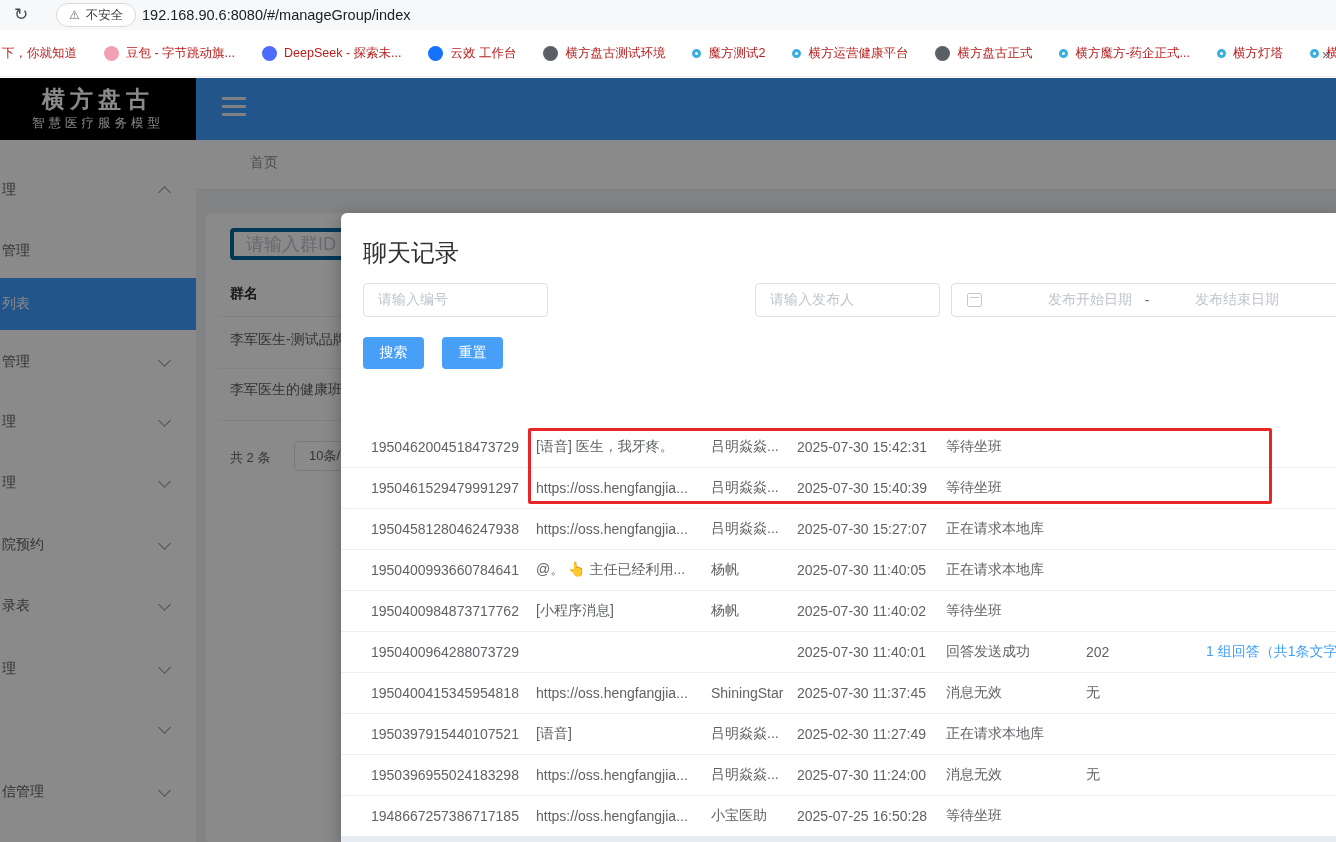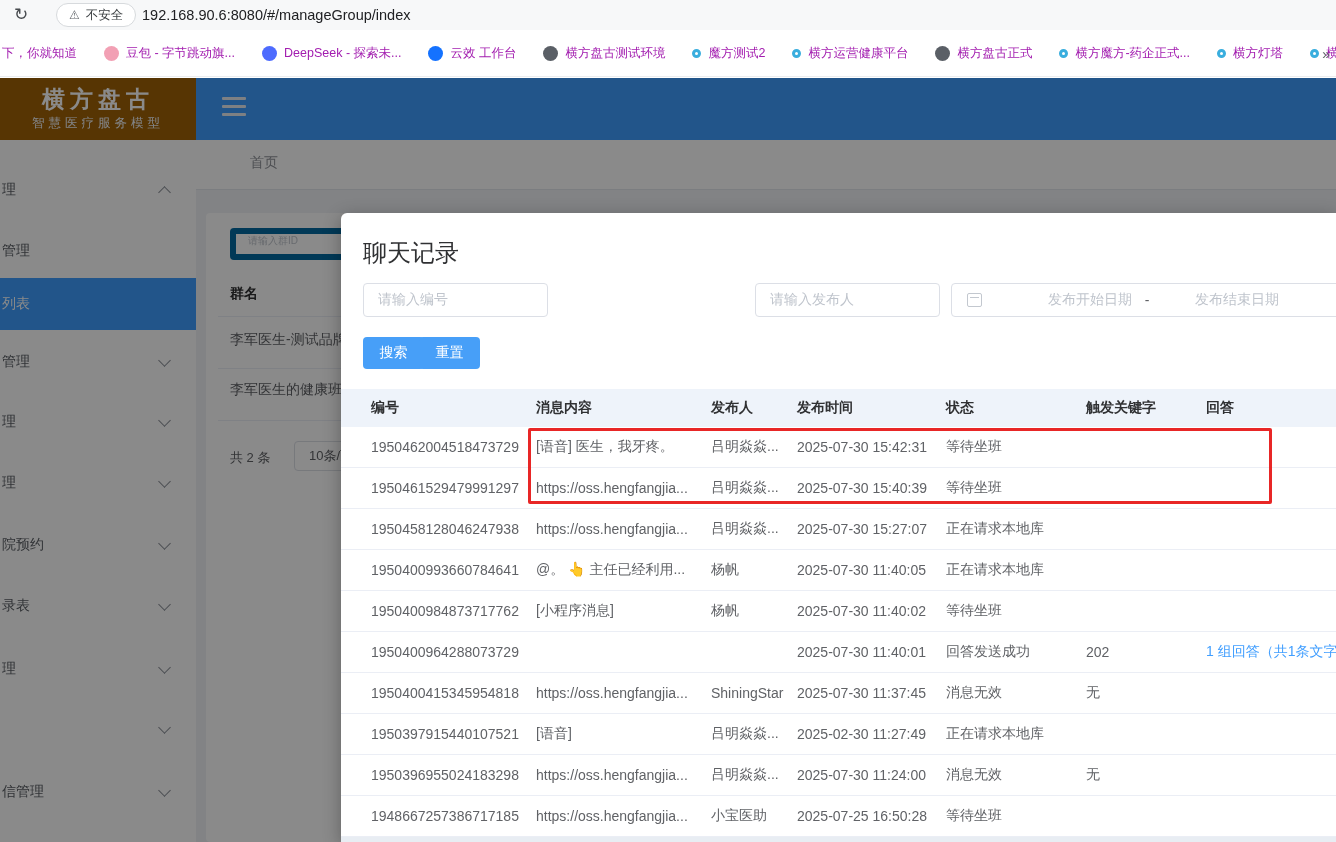--- a/index.html
+++ b/index.html
@@ -11,34 +11,34 @@
   .reload { position:absolute; left:14px; top:4px; font-size:17px; color:#474b4f; cursor:pointer; }
   .sec-badge { position:absolute; left:56px; top:3px; height:24px; border:1px solid #d7dadd; border-radius:12px;
     background:#fff; display:flex; align-items:center; padding:0 12px; gap:6px; font-size:12.5px; color:#3c4043; }
   .sec-badge .tri { font-size:12px; color:#5f6368; }
   .url-text { position:absolute; left:142px; top:0; height:30px; display:flex; align-items:center;
     font-size:14.5px; color:#202124; }
 
   .bookmarks { position:absolute; left:0; top:30px; width:1336px; height:47px; background:#fff;
     border-bottom:1px solid #ebedef; display:flex; align-items:center; gap:27px; padding-left:2px;
     overflow:hidden; white-space:nowrap; }
-  .bm { display:flex; align-items:center; gap:7px; font-size:12.5px; color:#a21caf; cursor:pointer; flex:0 0 auto; }
+  .bm { display:flex; align-items:center; gap:7px; font-size:12.5px; color:#b91c1c; cursor:pointer; flex:0 0 auto; }
   .bm .ico { width:15px; height:15px; border-radius:50%; flex:0 0 auto; position:relative; }
   .bm .ico.ring { background:#fff; }
   .bm .ico.ring::after { content:""; position:absolute; inset:3px; border-radius:50%; background:#fff; }
   .bm-more { position:absolute; right:6px; top:30px; height:47px; display:flex; align-items:center;
     font-size:14px; color:#5f6368; cursor:pointer; }
 
   
   .topbar { position:absolute; left:196px; top:78px; width:1140px; height:62px; background:#409eff; }
   .hamburger { position:absolute; left:26px; top:19px; width:24px; cursor:pointer; }
   .hamburger div { height:3px; background:#e9edf2; border-radius:1px; margin-bottom:5px; }
 
   .sidebar { position:absolute; left:0; top:78px; width:196px; height:764px; background:#ffffff; }
-  .side-head { position:absolute; left:0; top:0; width:196px; height:62px; background:#a16207; color:#fff;
+  .side-head { position:absolute; left:0; top:0; width:196px; height:62px; background:#000000; color:#fff;
     text-align:center; overflow:hidden; }
   .side-title { font-size:23px; font-weight:bold; letter-spacing:5px; margin-top:6px; }
   .side-sub { font-size:12.5px; letter-spacing:4px; margin-top:0; color:#f0f4f9; }
   .side-item { position:absolute; left:0; width:196px; height:52px; display:flex; align-items:center;
     font-size:14px; color:#5c6066; cursor:pointer; padding-left:2px; }
   .side-item.active { background:#409eff; color:#fff; }
   .chev { position:absolute; left:160px; width:9px; height:9px; border-right:1.5px solid #8a8f97;
     border-bottom:1.5px solid #8a8f97; }
   .chev.down { transform:rotate(45deg); margin-top:-4px; }
   .chev.up { transform:rotate(225deg); margin-top:4px; }
@@ -46,22 +46,22 @@
   .tabbar { position:absolute; left:196px; top:140px; width:1140px; height:50px; background:#fff;
     border-bottom:1px solid #e4e7ed; display:flex; align-items:stretch; padding-left:34px; }
   .tab { display:flex; align-items:center; gap:8px; padding:0 20px; font-size:14px; color:#909399;
     cursor:pointer; border-bottom:3px solid transparent; }
   .tab.active { color:#409eff; border-bottom-color:#409eff; }
   .tab .x { font-size:12px; }
 
   .content-bg { position:absolute; left:196px; top:190px; width:1140px; height:652px; background:#f0f2f5; }
 
   .group-card { position:absolute; left:206px; top:213px; width:520px; height:629px; background:#fff; border-radius:4px; }
-  .group-input { position:absolute; left:24px; top:15px; width:120px; height:32px; border:6px solid #0369a1;
-    border-radius:4px; font-size:10px; color:#bfc4cc; padding-left:12px; background:#fff; }
+  .group-input { position:absolute; left:24px; top:15px; width:120px; height:32px; border:4px solid #0369a1;
+    border-radius:4px; font-size:18px; color:#bfc4cc; padding-left:12px; background:#fff; }
   .group-col { position:absolute; left:24px; top:72px; font-size:14px; font-weight:bold; color:#303133; }
   .group-div { position:absolute; left:12px; width:496px; height:1px; background:#ebeef5; }
   .group-row { position:absolute; left:24px; font-size:14px; color:#606266; white-space:nowrap; }
   .group-total { position:absolute; left:24px; top:236px; font-size:13px; color:#606266; }
   .group-pager { position:absolute; left:88px; top:228px; width:160px; height:30px; border:1px solid #dcdfe6;
     border-radius:4px; font-size:13px; color:#606266; display:flex; align-items:center; padding-left:14px; background:#fff; }
 
   
   .overlay { position:absolute; left:0; top:78px; width:1336px; height:764px; background:rgba(0,0,0,0.46); z-index:50; }
   .modal { position:absolute; left:341px; top:213px; width:995px; height:629px; background:#fff; z-index:100;
@@ -238,31 +238,22 @@
     <div class="f-input" style="left:414px">请输入发布人</div>
 
     <div class="f-date">
       <span class="cal"></span>
       <span class="start">发布开始日期</span>
       <span class="sep">-</span>
       <span class="end">发布结束日期</span>
     </div>
 
     <button class="btn" style="left:22px">搜索</button>
-    <button class="btn" style="left:78px">重置</button>
-
-    <div class="thead grid" id="thead">
-        <div>编号</div>
-        <div>消息内容</div>
-        <div>发布人</div>
-        <div>发布时间</div>
-        <div>状态</div>
-        <div>触发关键字</div>
-        <div>回答</div>
-      </div>
+    <button class="btn" style="left:101px">重置</button>
+
     <div class="tbody" id="tbody">
         <div class="trow grid">
           <div>1950462004518473729</div>
           <div>[语音] 医生，我牙疼。</div>
           <div>吕明焱焱...</div>
           <div>2025-07-30 15:42:31</div>
           <div>等待坐班</div>
           <div></div>
           <div></div>
         </div>

